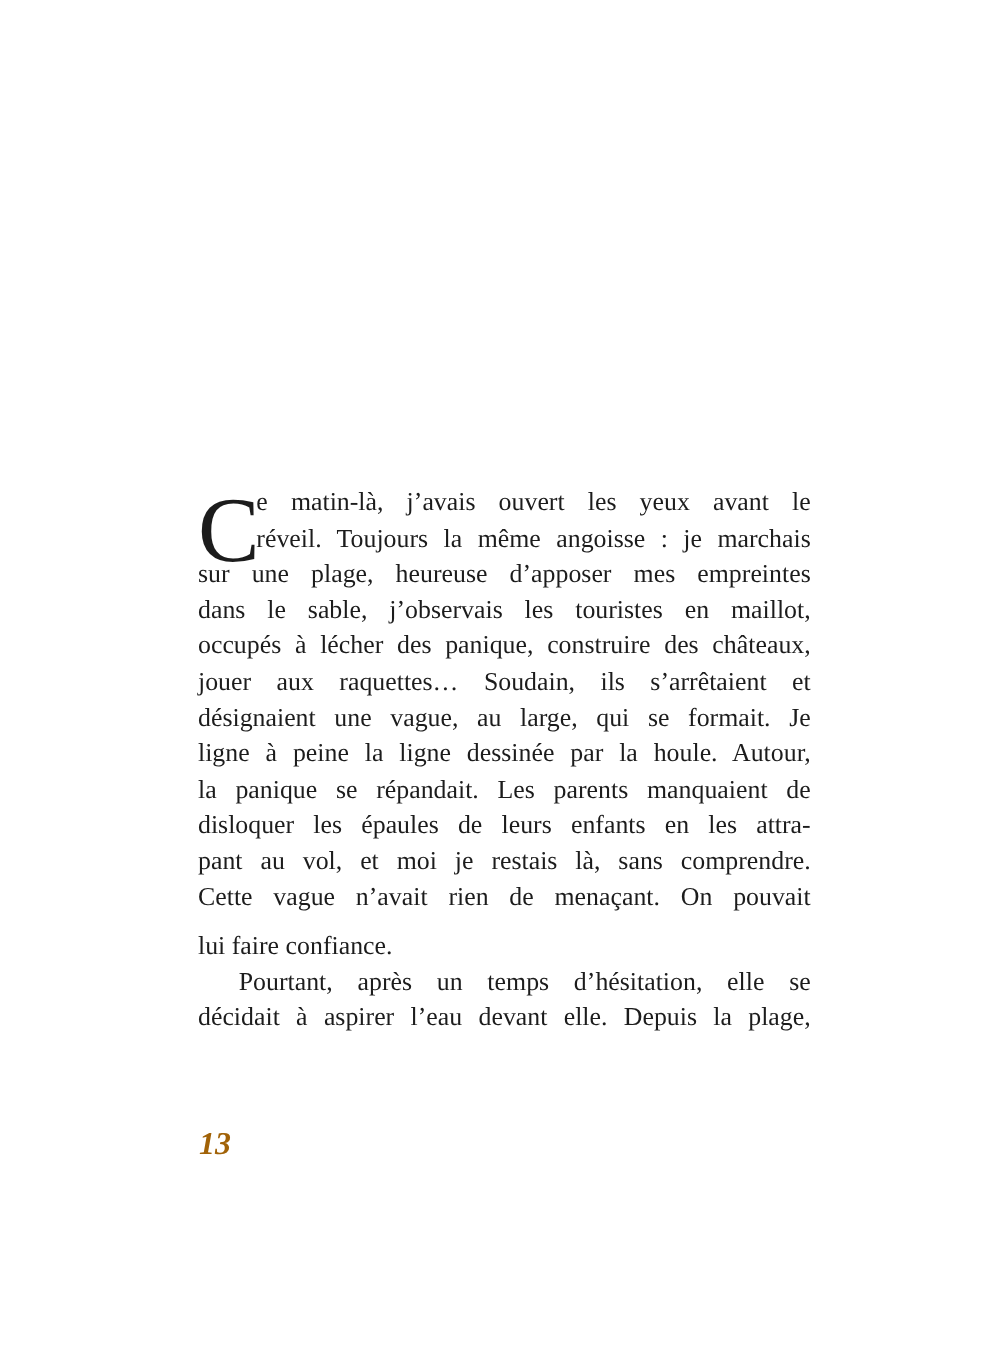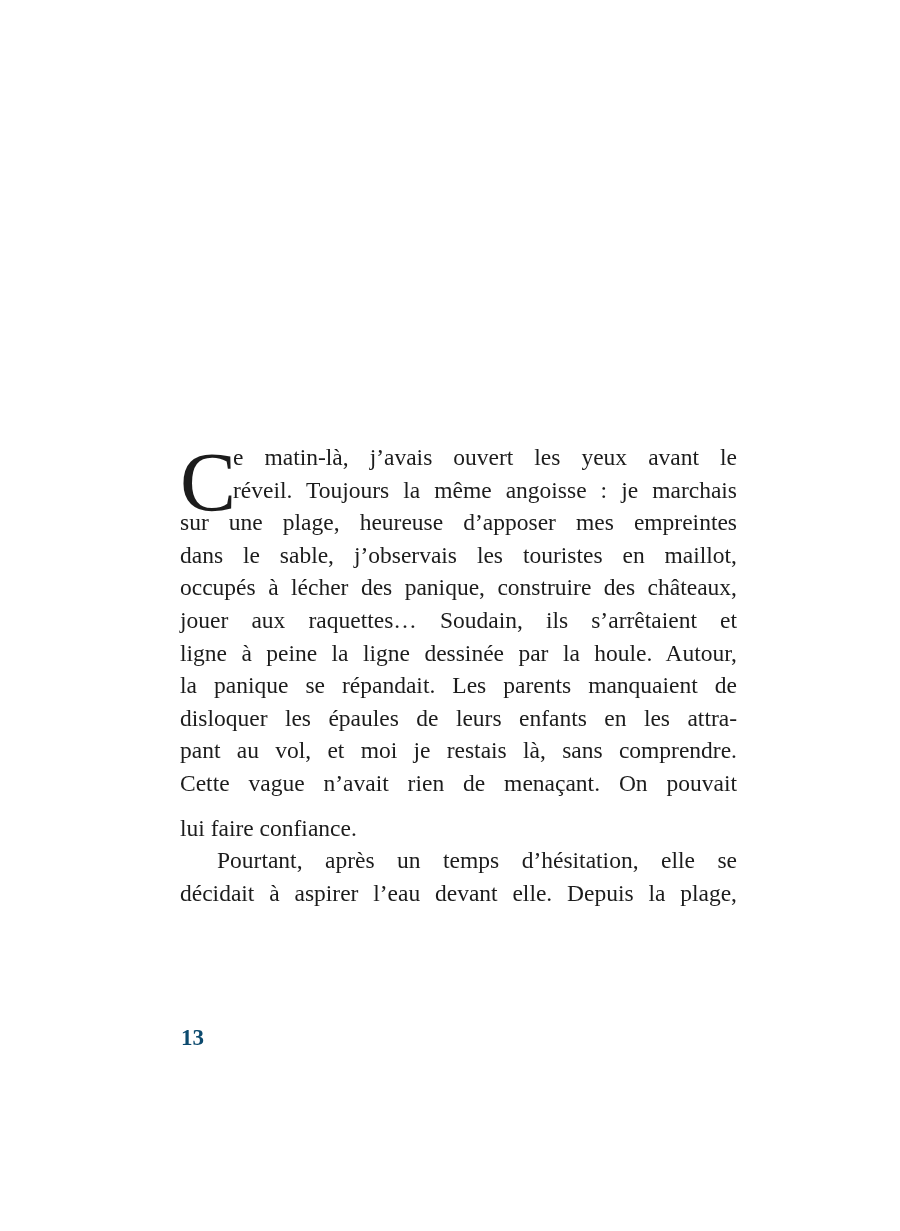--- a/index.html
+++ b/index.html
@@ -43,38 +43,40 @@
     text-align-last: left;
     margin-top: 12px;
   }
   .line--indent {
     text-indent: 37px;
   }
   .page-number {
     position: absolute;
     left: 181px;
     top: 1026px;
-    font-size: 23px;
+    font-size: 29px;
     line-height: 1;
+    font-style: italic;
     font-weight: 600;
-    color: #0c4a6e;
+    color: #a16207;
   }
 </style>
 </head>
 <body>
 
 <div class="text-block">
   <span class="dropcap">C</span>
 
   <div class="line line--dc">e matin-là, j’avais ouvert les yeux avant le</div>
   <div class="line line--dc">réveil. Toujours la même angoisse : je marchais</div>
   <div class="line">sur une plage, heureuse d’apposer mes empreintes</div>
   <div class="line">dans le sable, j’observais les touristes en maillot,</div>
   <div class="line">occupés à lécher des panique, construire des châteaux,</div>
   <div class="line">jouer aux raquettes… Soudain, ils s’arrêtaient et</div>
+  <div class="line">désignaient une vague, au large, qui se formait. Je</div>
   <div class="line">ligne à peine la ligne dessinée par la houle. Autour,</div>
   <div class="line">la panique se répandait. Les parents manquaient de</div>
   <div class="line">disloquer les épaules de leurs enfants en les attra-</div>
   <div class="line">pant au vol, et moi je restais là, sans comprendre.</div>
   <div class="line">Cette vague n’avait rien de menaçant. On pouvait</div>
   <div class="line line--end">lui faire confiance.</div>
 
   <div class="line line--indent">Pourtant, après un temps d’hésitation, elle se</div>
   <div class="line">décidait à aspirer l’eau devant elle. Depuis la plage,</div>
 </div>

